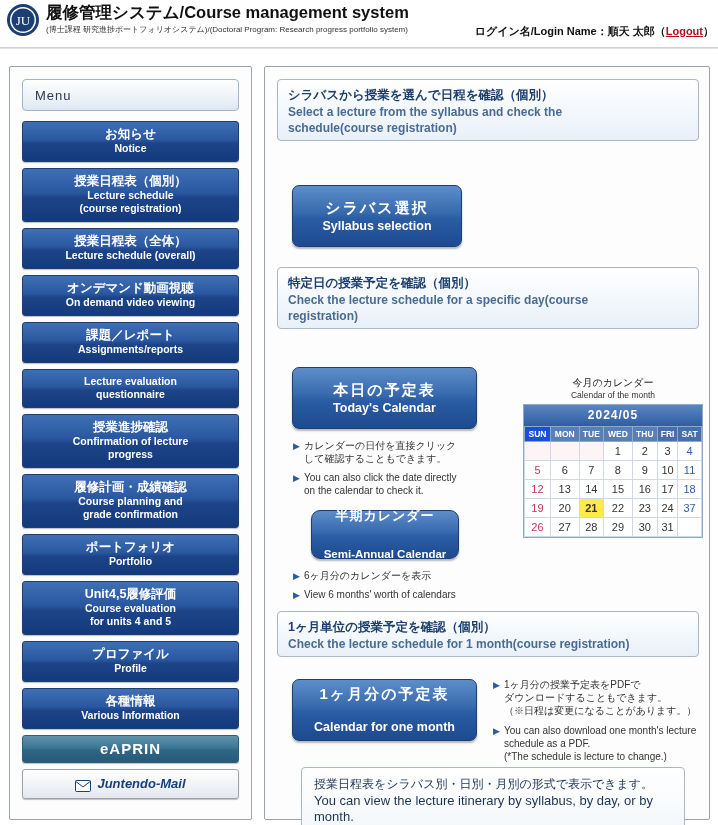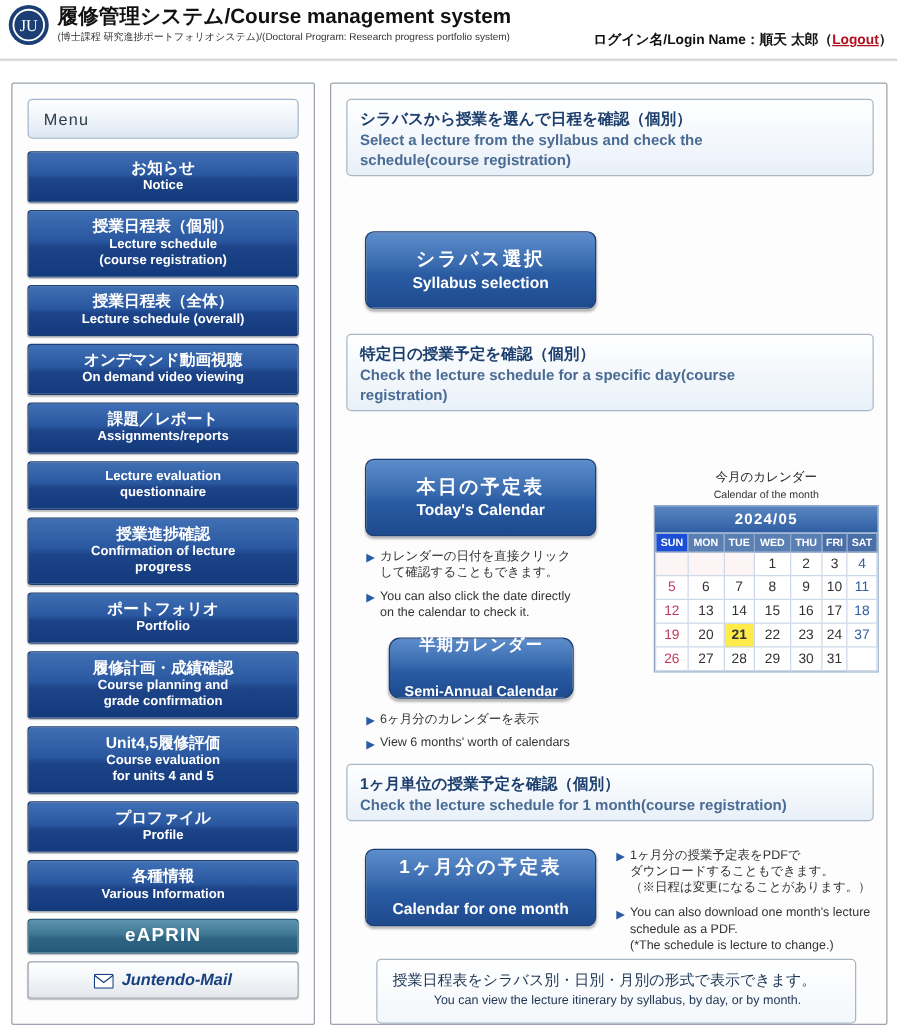--- a/index.html
+++ b/index.html
@@ -203,21 +203,21 @@
   table.cal-tbl td.empty2 { background: #fff; cursor: default; }
 
   .note-box {
     position: absolute;
     left: 36px; top: 700px; width: 384px;
     border: 1px solid #a8b6c6; border-radius: 4px;
     background: linear-gradient(to bottom,#ffffff,#f3f7fb);
     padding: 8px 10px 9px 12px;
   }
   .note-box .ja { font-size: 12px; color: #1b3452; line-height: 17px; }
-  .note-box .en { font-size: 10px; color: #1b3452; line-height: 16px; text-align: center; }
+  .note-box .en { font-size: 13px; color: #1b3452; line-height: 16px; }
 </style>
 </head>
 <body>
 
 <div id="page">
 
   <div class="header">
     <div class="hdr-logo">
       <svg width="34" height="34" viewBox="0 0 34 34">
         <circle cx="17" cy="17" r="16" fill="#1b3e74"></circle>
@@ -272,28 +272,28 @@
           <span class="en">questionnaire</span>
         </div>
 
         <div class="menu-btn">
           <span class="ja">授業進捗確認</span>
           <span class="en">Confirmation of lecture</span>
           <span class="en">progress</span>
         </div>
 
         <div class="menu-btn">
-          <span class="ja">ポートフォリオ</span>
-          <span class="en">Portfolio</span>
-        </div>
-
-        <div class="menu-btn">
           <span class="ja">履修計画・成績確認</span>
           <span class="en">Course planning and</span>
           <span class="en">grade confirmation</span>
+        </div>
+
+        <div class="menu-btn">
+          <span class="ja">ポートフォリオ</span>
+          <span class="en">Portfolio</span>
         </div>
 
         <div class="menu-btn">
           <span class="ja">Unit4,5履修評価</span>
           <span class="en">Course evaluation</span>
           <span class="en">for units 4 and 5</span>
         </div>
 
         <div class="menu-btn">
           <span class="ja">プロファイル</span>
@@ -323,21 +323,21 @@
     </div>
 
     <div class="panel right-panel">
 
       <div class="r-box" style="left:12px; top:12px; width:422px; height:62px;">
         <div class="ja">シラバスから授業を選んで日程を確認（個別）</div>
         <div class="en">Select a lecture from the syllabus and check the</div>
         <div class="en">schedule(course registration)</div>
       </div>
 
-      <div class="big-btn" style="left:27px; top:118px; width:185px; height:62px;">
+      <div class="big-btn" style="left:27px; top:118px; width:170px; height:62px;">
         <span class="ja">シラバス選択</span>
         <span class="en">Syllabus selection</span>
       </div>
 
       <div class="r-box" style="left:12px; top:200px; width:422px; height:62px;">
         <div class="ja">特定日の授業予定を確認（個別）</div>
         <div class="en">Check the lecture schedule for a specific day(course</div>
         <div class="en">registration)</div>
       </div>
 

